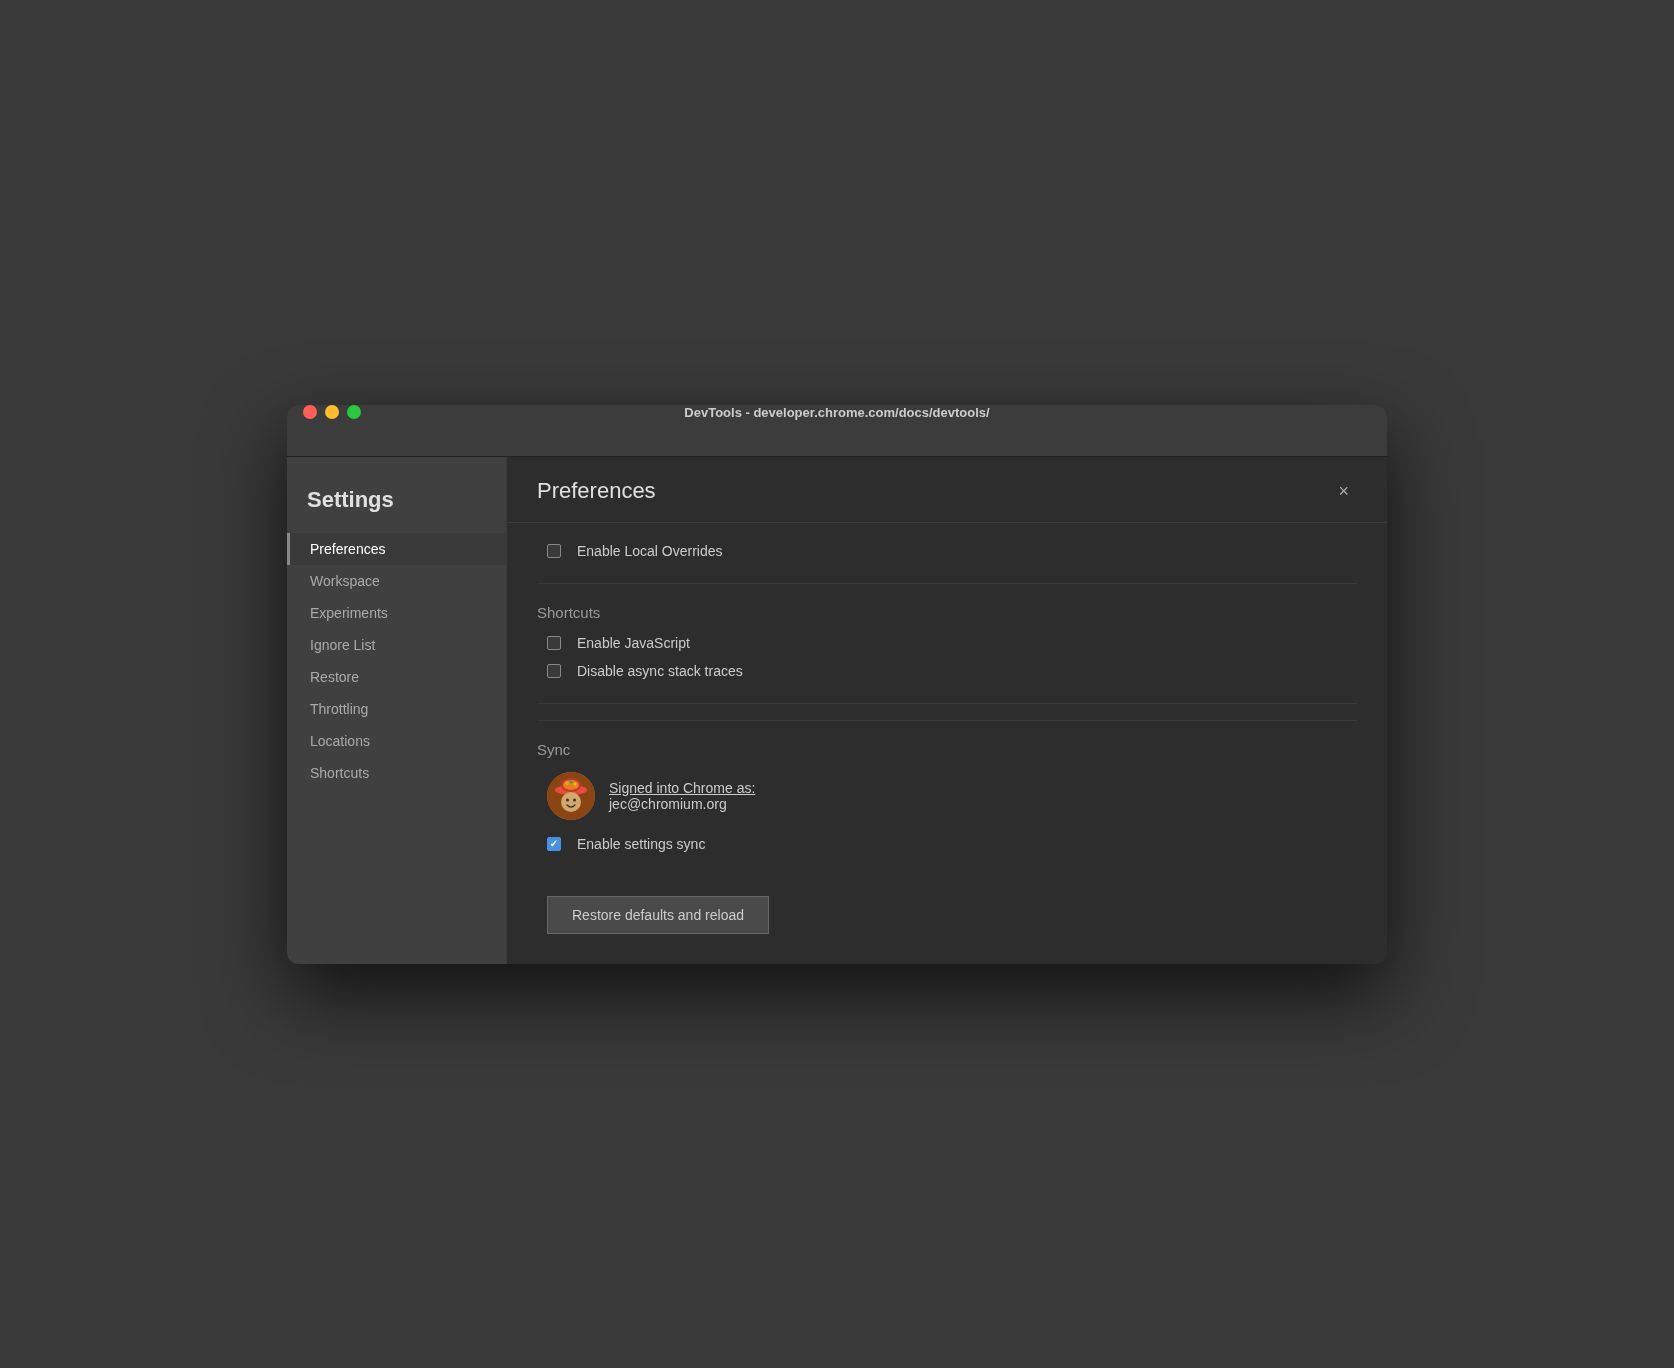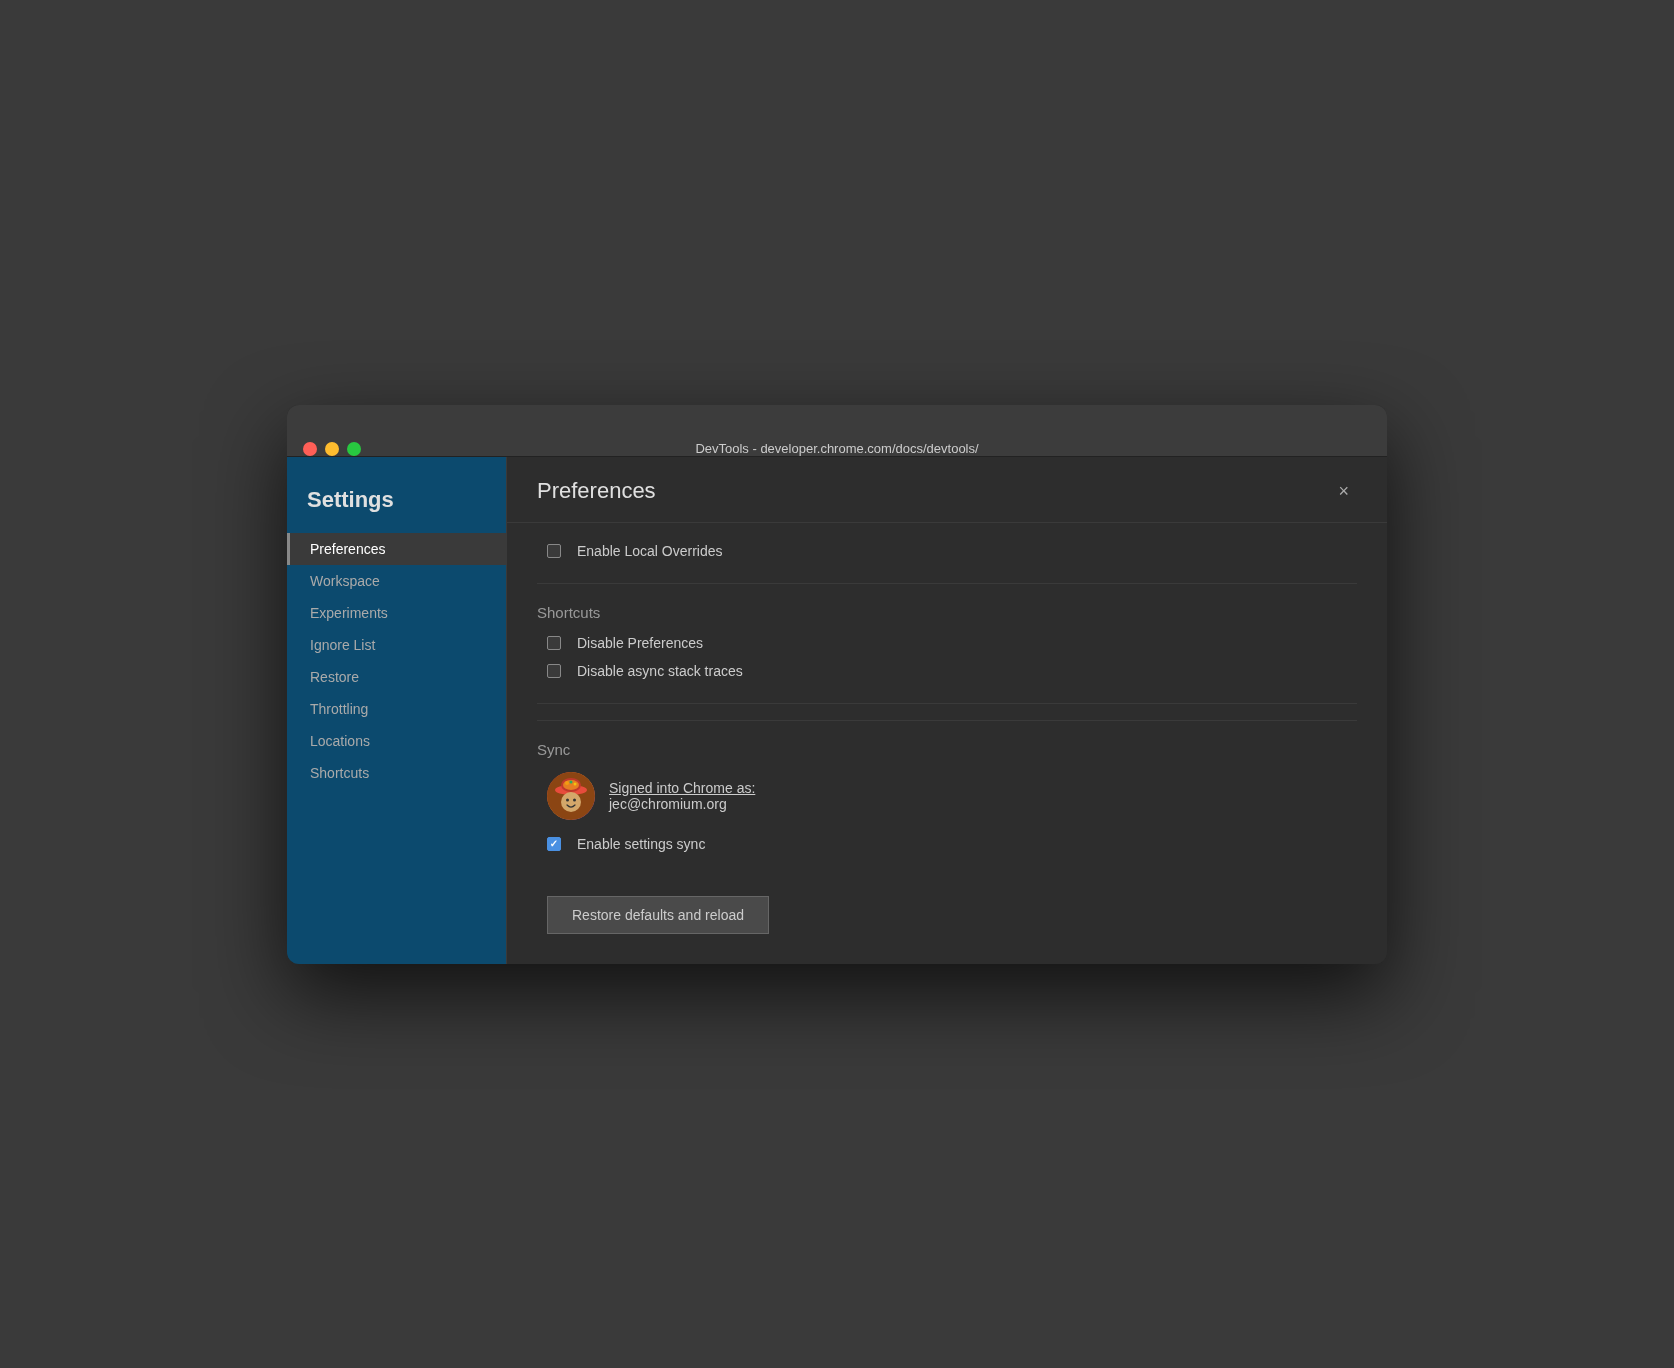--- a/index.html
+++ b/index.html
@@ -18,24 +18,25 @@
       background: #2a2a2a;
       border-radius: 12px;
       box-shadow: 0 30px 80px rgba(0,0,0,0.7);
       overflow: hidden;
     }
 
     .titlebar {
       background: #3c3c3c;
       height: 52px;
       display: flex;
-      align-items: flex-end;
+      align-items: flex-start;
       padding: 0 16px;
       position: relative;
       border-bottom: 1px solid #222;
+      font-weight: bold;
     }
 
     .traffic-lights {
       display: flex;
       gap: 8px;
       align-items: center;
     }
 
     .traffic-light {
       width: 14px;
@@ -57,21 +58,21 @@
     }
 
     .settings-container {
       display: flex;
       height: calc(100% - 52px);
       background: #2a2a2a;
     }
 
     .sidebar {
       width: 220px;
-      background: #0c4a6e;
+      background: #404040;
       padding: 20px 0;
       flex-shrink: 0;
       border-right: 1px solid #3a3a3a;
     }
 
     .settings-title {
       color: #e0e0e0;
       font-size: 22px;
       font-weight: 600;
       padding: 10px 20px 20px 20px;
@@ -312,21 +313,21 @@
           </div>
         </div>
 
         <hr class="divider">
 
         
         <div class="section">
           <div class="section-title">Shortcuts</div>
           <div class="checkbox-row">
             <div class="checkbox-item"></div>
-            <label>Disable Preferences</label>
+            <label>Enable JavaScript</label>
           </div>
           <div class="checkbox-row">
             <div class="checkbox-item"></div>
             <label>Disable async stack traces</label>
           </div>
         </div>
 
         <hr class="divider">
 
         

